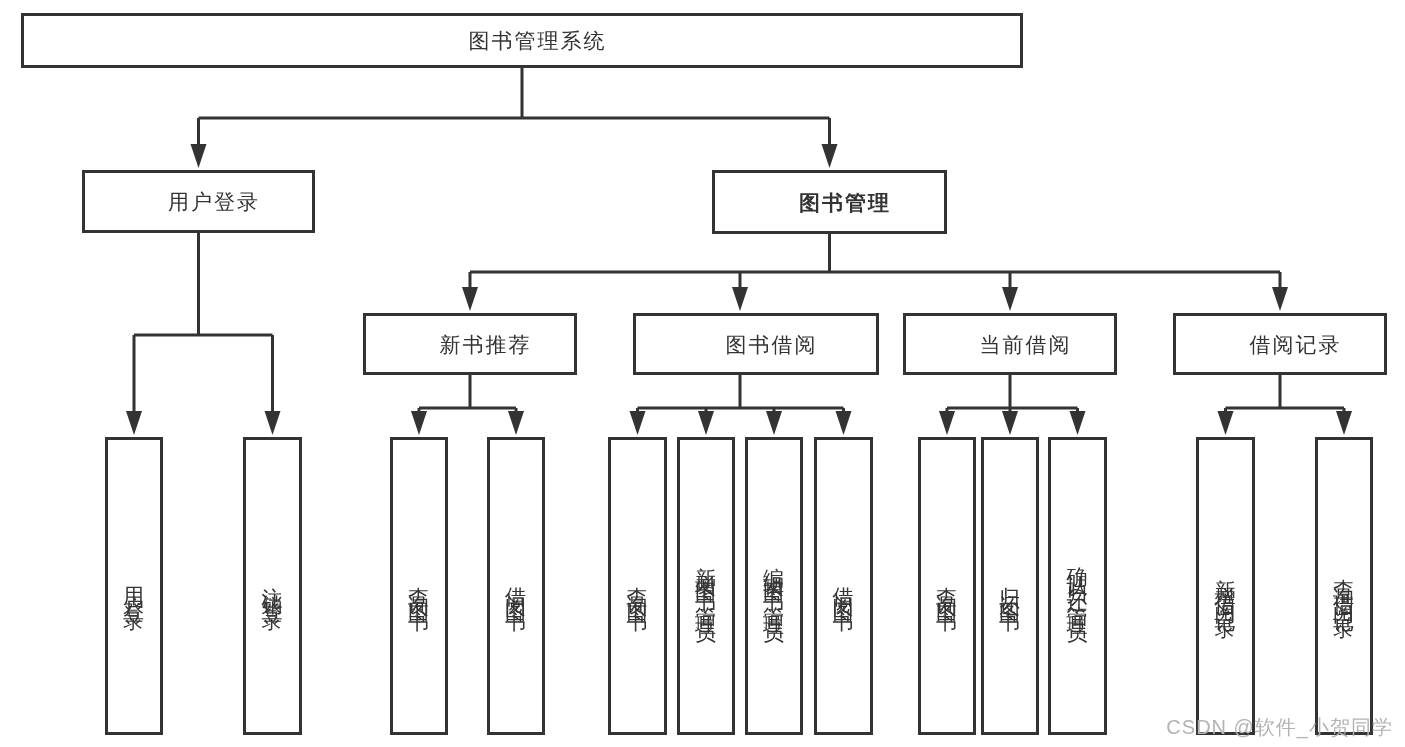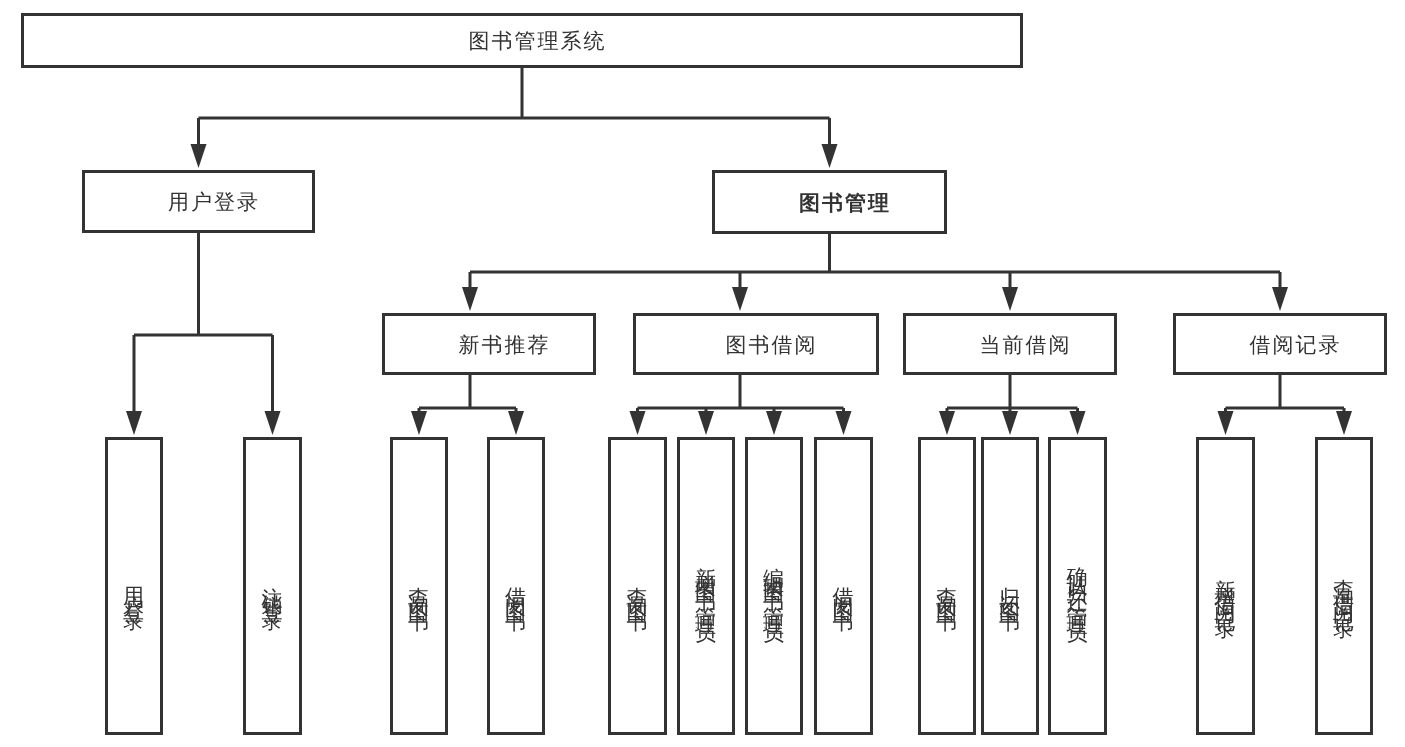--- a/index.html
+++ b/index.html
@@ -104,21 +104,21 @@
       <use href="#ah" transform="translate(1225.5,435)"></use>
       <use href="#ah" transform="translate(1344,435)"></use>
     </g>
   </svg>
 
   <div class="box hbox" style="left:21px; top:13px; width:1002px; height:55px;">图书管理系统</div>
 
   <div class="box hbox" style="left:82px; top:170px; width:233px; height:63px;">用户登录</div>
   <div class="box hbox" style="left:712px; top:170px; width:235px; height:64px;font-weight:bold;">图书管理</div>
 
-  <div class="box hbox" style="left:363px; top:313px; width:214px; height:62px;margin-left:19px;">新书推荐</div>
+  <div class="box hbox" style="left:363px; top:313px; width:214px; height:62px;">新书推荐</div>
   <div class="box hbox" style="left:633px; top:313px; width:246px; height:62px;">图书借阅</div>
   <div class="box hbox" style="left:903px; top:313px; width:214px; height:62px;text-align:right;">当前借阅</div>
   <div class="box hbox" style="left:1173px; top:313px; width:214px; height:62px;">借阅记录</div>
 
   <div class="box vbox" style="left:105px; width:58px;">用户登录</div>
   <div class="box vbox" style="left:243px; width:59px;">注销登录</div>
 
   <div class="box vbox" style="left:390px; width:58px;">查询图书</div>
   <div class="box vbox" style="left:487px; width:58px;">借阅图书</div>
 
@@ -127,14 +127,15 @@
   <div class="box vbox" style="left:745px; width:58px;">编辑图书（管理员）</div>
   <div class="box vbox" style="left:814px; width:59px;">借阅图书</div>
 
   <div class="box vbox" style="left:918px; width:58px;">查询图书</div>
   <div class="box vbox" style="left:981px; width:58px;">归还图书</div>
   <div class="box vbox" style="left:1048px; width:59px;">确认归还（管理员）</div>
 
   <div class="box vbox" style="left:1196px; width:59px;">新增借阅记录</div>
   <div class="box vbox" style="left:1315px; width:58px;">查询借阅记录</div>
 
+  <div class="watermark">CSDN @软件_小贺同学</div>
 
 </div>
 
 </body></html>

